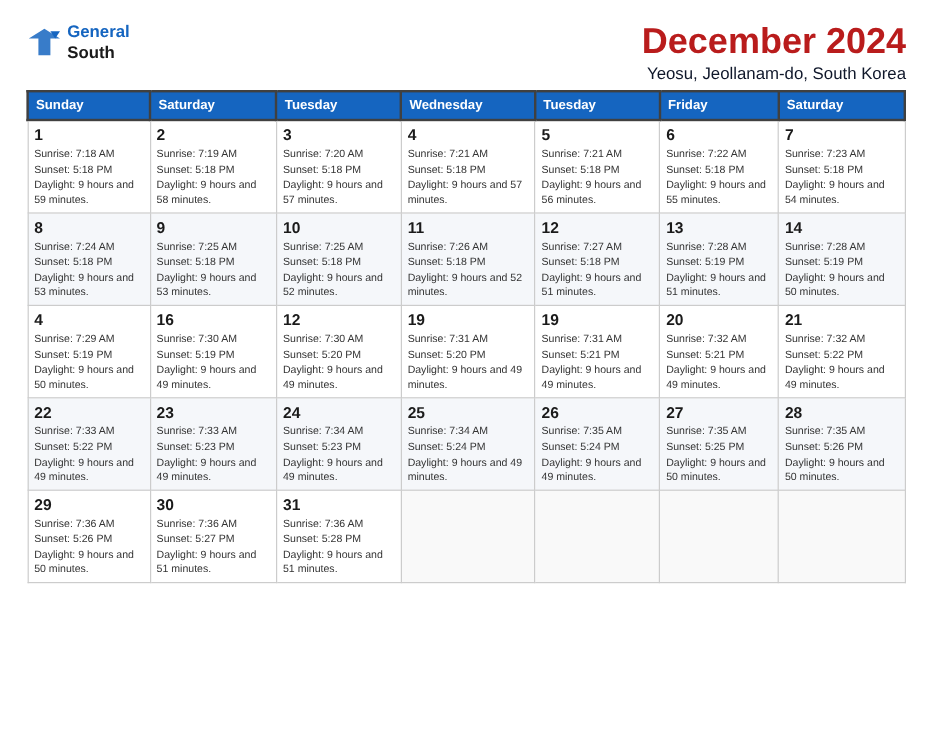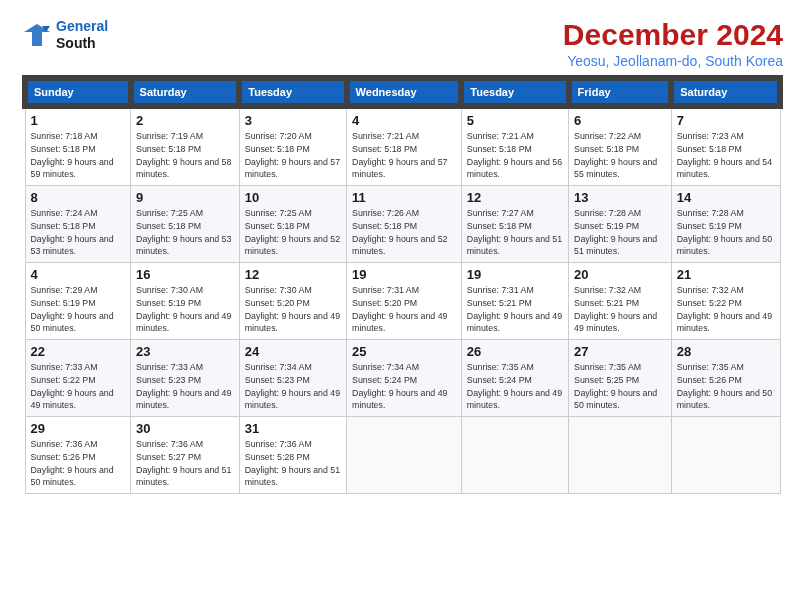--- a/index.html
+++ b/index.html
@@ -5,21 +5,21 @@
     * { margin: 0; padding: 0; box-sizing: border-box; }
     body {
       font-family: Arial, sans-serif;
       background: #fff;
       width: 792px;
       height: 612px;
       overflow: hidden;
     }
     .page {
       width: 792px;
-      padding: 18px 9px 12px 22px;
+      padding: 18px 37px 12px 22px;
     }
     .header-row {
       display: flex;
       align-items: flex-start;
       justify-content: space-between;
       margin-bottom: 6px;
     }
     .logo {
       display: flex;
       align-items: center;
@@ -40,36 +40,36 @@
       text-align: right;
     }
     .main-title {
       font-size: 30px;
       font-weight: bold;
       color: #b91c1c;
       line-height: 1.1;
     }
     .subtitle {
       font-size: 14px;
-      color: #3b82f6;
+      color: #0f172a;
       margin-top: 2px;
     }
     table {
       width: 100%;
       border-collapse: collapse;
       font-size: 9.5px;
     }
     thead tr th {
       background-color: #1565C0;
       color: #fff;
       font-size: 11px;
       font-weight: bold;
       padding: 5px 6px;
       text-align: left;
-      border: 6px solid #404040;
+      border: 2px solid #404040;
     }
     tbody tr td {
       border: 1px solid #ccc;
       padding: 4px 5px;
       vertical-align: top;
       color: #333;
       background: #fff;
       min-height: 70px;
     }
     tbody tr:nth-child(even) td {

